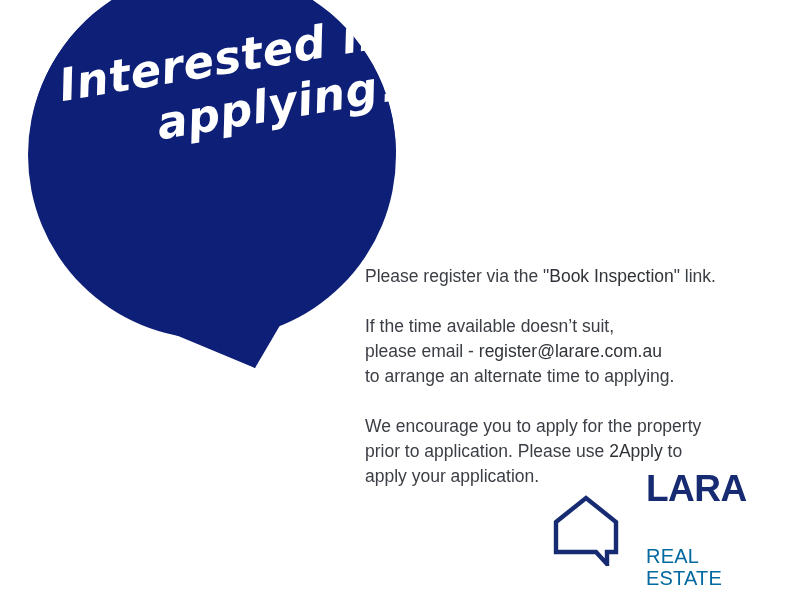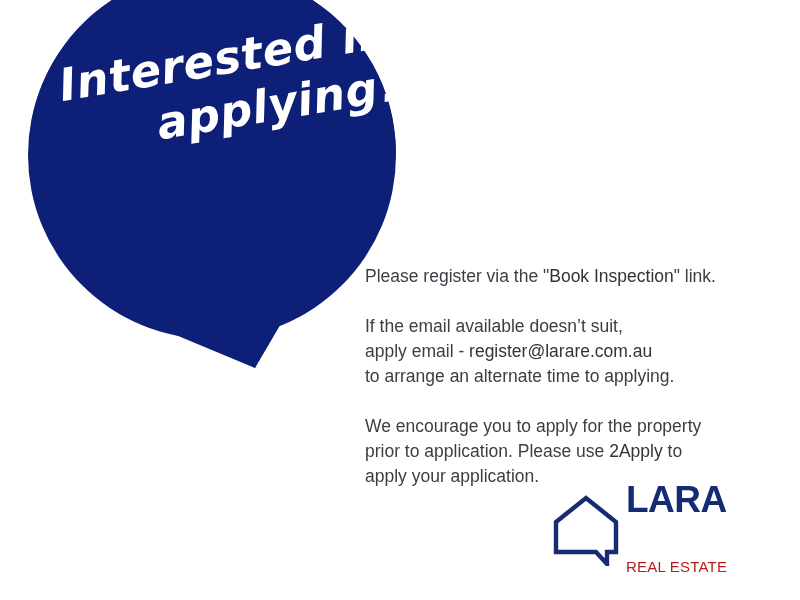--- a/index.html
+++ b/index.html
@@ -97,39 +97,39 @@
   }
   .logo-mark {
     width: 70px;
     height: 72px;
     flex: 0 0 auto;
   }
   .logo-mark svg {
     display: block;
   }
   .logo-words {
-    margin-left: 4px;
+    margin-left: 24px;
     display: flex;
     flex-direction: column;
     justify-content: center;
     gap: 36px;
   }
   .logo-name {
     color: #172b73;
     font-family: "Liberation Sans", sans-serif;
     font-weight: bold;
     font-size: 37px;
     line-height: 36px;
     letter-spacing: -0.5px;
   }
   .logo-tagline {
-    color: #b91c1c;
+    color: #0369a1;
     font-family: "Liberation Sans", sans-serif;
     font-weight: normal;
-    font-size: 15px;
+    font-size: 20px;
     line-height: 22px;
     letter-spacing: 0.2px;
     margin-top: 2px;
   }
 </style>
 </head>
 <body>
 
 <div class="canvas">
 
@@ -150,22 +150,22 @@
   <div class="headline">
     <span class="hl-line1">Interested in</span>
     <span class="hl-line2">applying?</span>
   </div>
 
   <div class="body-copy">
     <p>
       <span>Please register via the "</span><b>Book Inspection</b><span>" link.</span>
     </p>
     <p>
-      <span>If the email available doesn’t suit,</span><br>
-      <span>apply email - </span><b>register@larare.com.au</b><br>
+      <span>If the time available doesn’t suit,</span><br>
+      <span>please email - </span><b>register@larare.com.au</b><br>
       <span>to arrange an alternate time to applying.</span>
     </p>
     <p>
       <span>We encourage you to apply for the property</span><br>
       <span>prior to application. Please use </span><b>2Apply</b><span> to</span><br>
       <span>apply your application.</span>
     </p>
   </div>
 
   <div class="logo">

